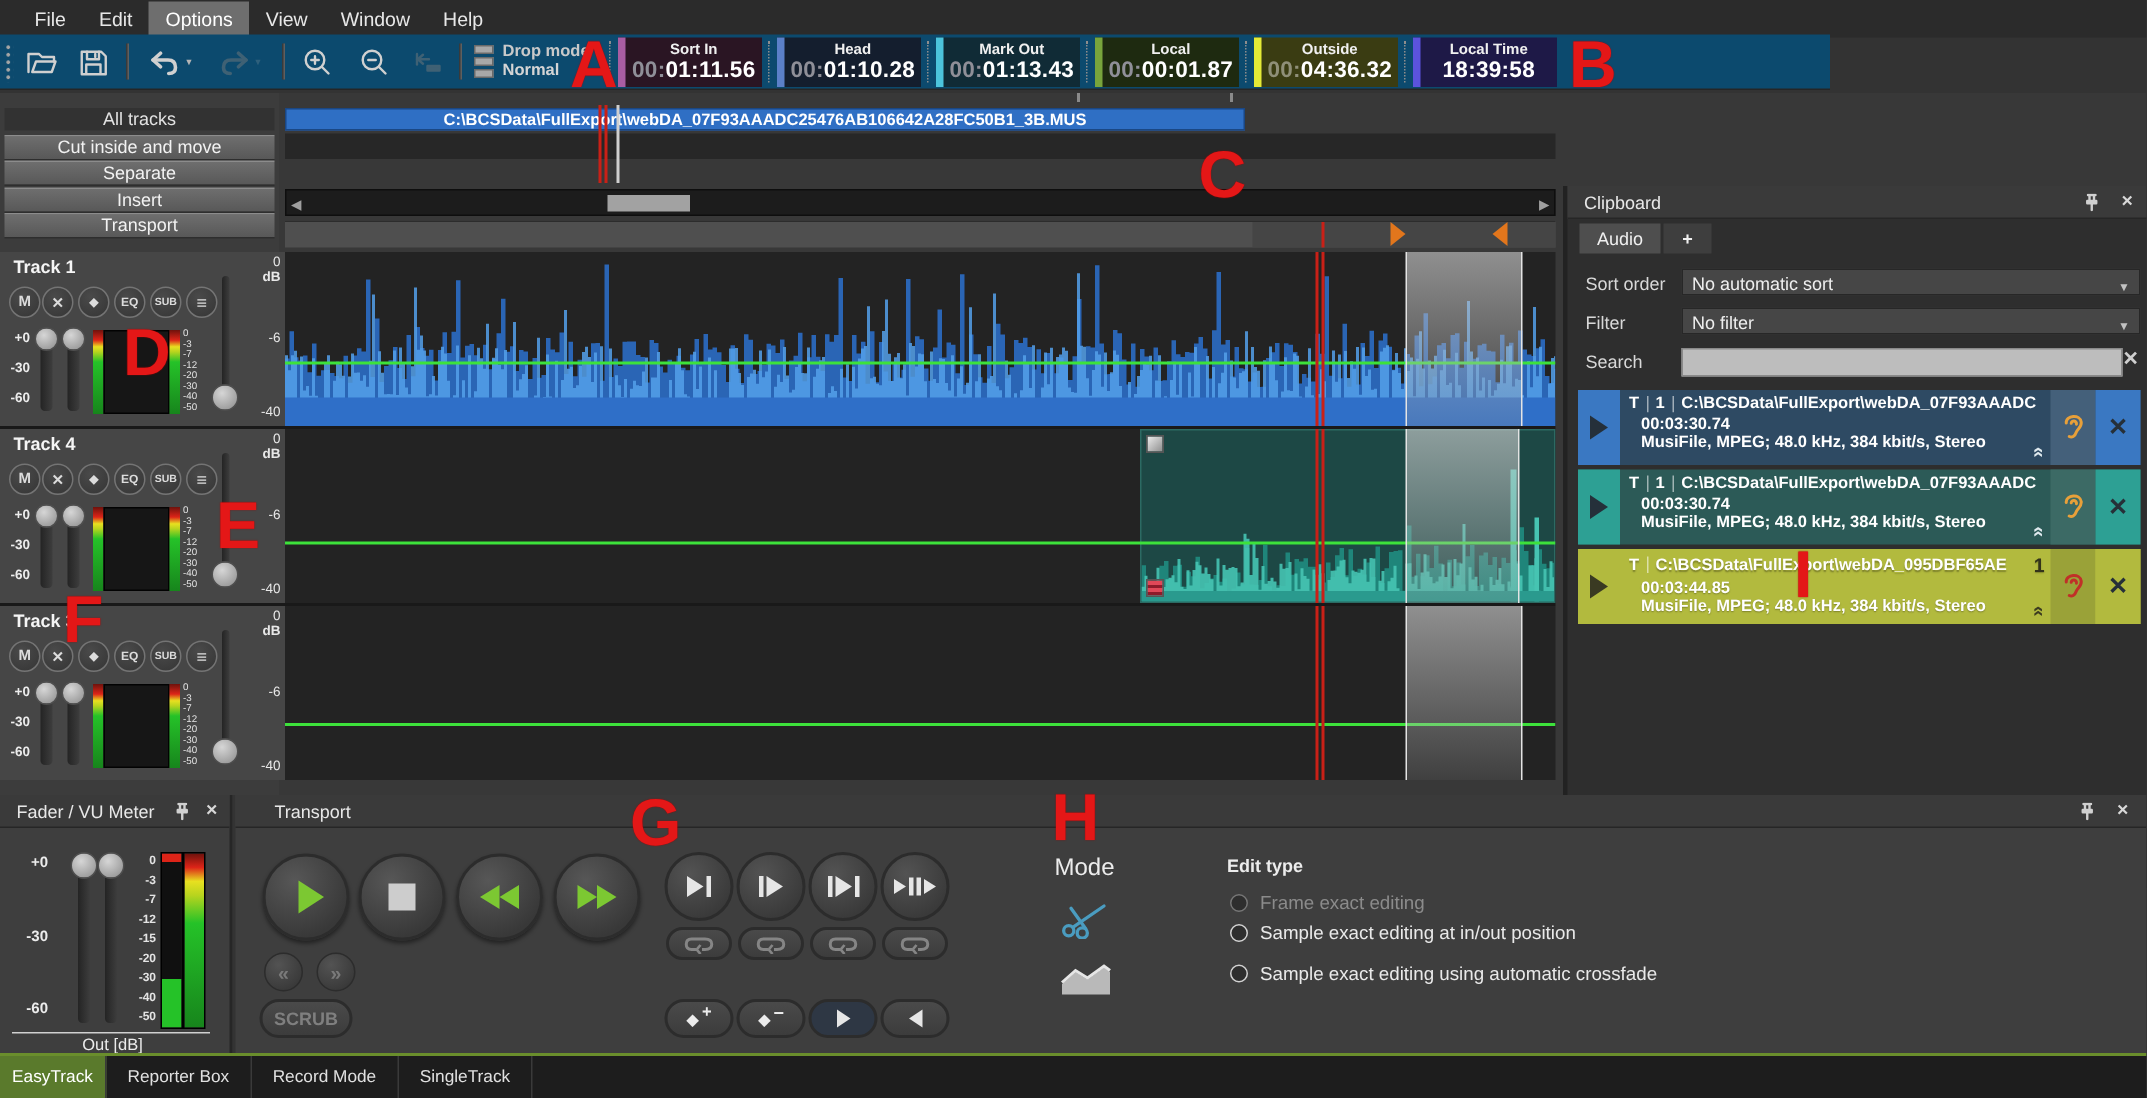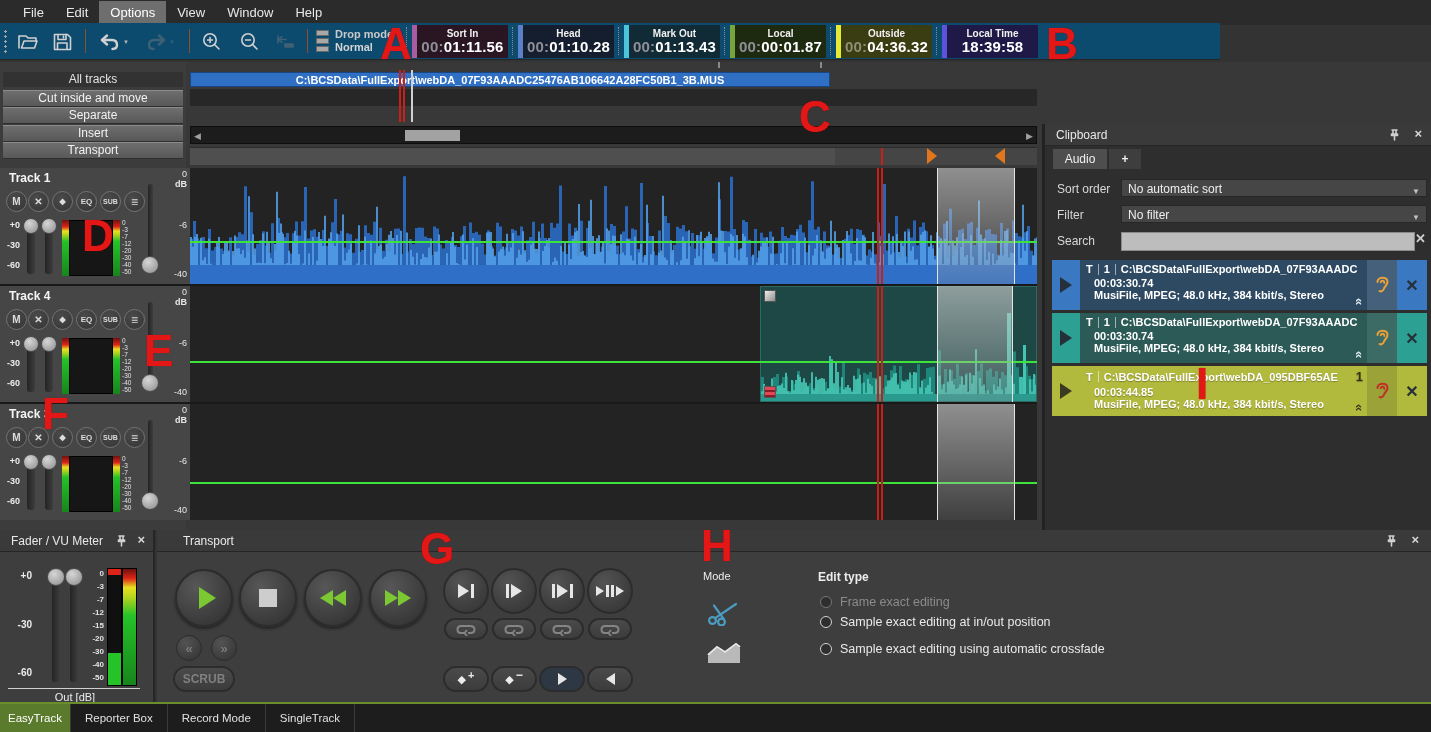--- a/index.html
+++ b/index.html
@@ -687,21 +687,21 @@
     <span style="color:#ececec;font-size:11px">◆</span>
       <span style="color:#ececec;font-size:12px;font-weight:bold;margin-top:-8px">−</span>
     </div>
   <div class="pill abs" style="left:382px;top:136px;width:46px;height:26px;border-radius:13px;background:#2e3744">
     <div class="wtri-r" style="border-top-width:6px;border-bottom-width:6px;border-left-width:9px"></div>
     </div>
   <div class="pill abs" style="left:430px;top:136px;width:46px;height:26px;border-radius:13px">
     <div class="wtri-l" style="border-top-width:6px;border-bottom-width:6px;border-right-width:9px"></div>
     </div>
 
-  <span class="abs" style="left:546px;top:40px;font-size:11px;color:#ececec">Mode</span>
+  <span class="abs" style="left:546px;top:40px;font-size:16px;color:#ececec">Mode</span>
   <div class="abs" style="left:549px;top:70px">
     <svg width="34" height="26" viewBox="0 0 34 26" fill="none" stroke="#4a9cc0" stroke-width="2.2" stroke-linecap="round">
       <circle cx="6.5" cy="20.5" r="3.4"></circle>
         <circle cx="15.5" cy="22" r="3.4"></circle>
         <path d="M9.2 18.2 L30 4"></path>
         <path d="M17.8 19.2 L8 5.5"></path>
       </svg>
     </div>
   <div class="abs" style="left:548px;top:110px">
     <svg width="38" height="26" viewBox="0 0 38 26">

